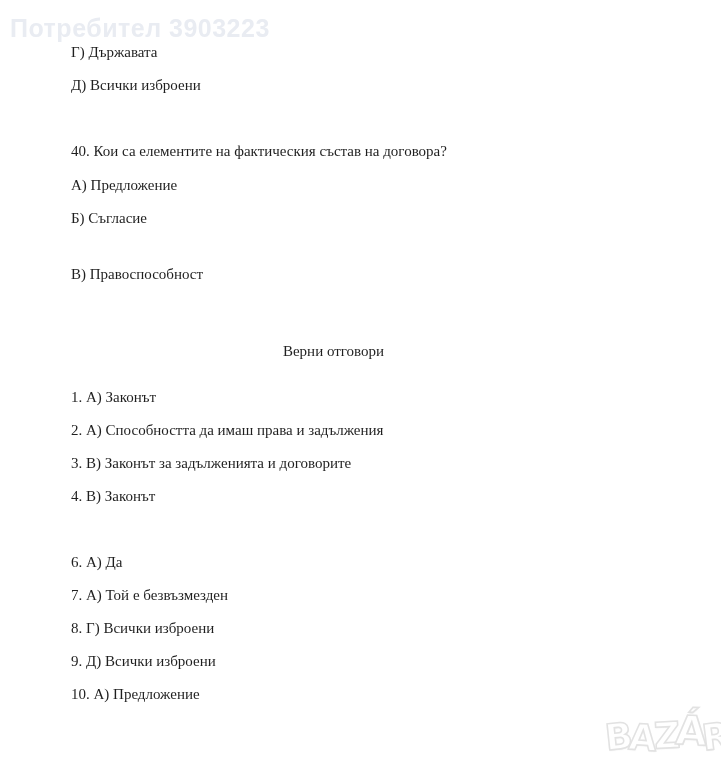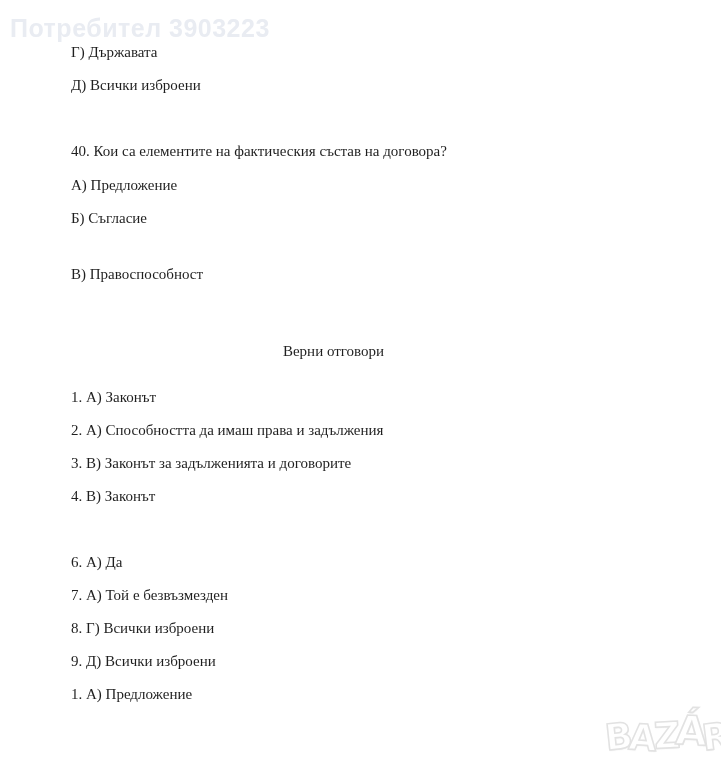--- a/index.html
+++ b/index.html
@@ -75,19 +75,19 @@
   <p class="line centered h">Верни отговори</p>
 
   <p class="line a0">1. А) Законът</p>
   <p class="line a1">2. А) Способността да имаш права и задължения</p>
   <p class="line a2">3. В) Законът за задълженията и договорите</p>
   <p class="line a3">4. В) Законът</p>
   <p class="line a5">6. А) Да</p>
   <p class="line a6">7. А) Той е безвъзмезден</p>
   <p class="line a7">8. Г) Всички изброени</p>
   <p class="line a8">9. Д) Всички изброени</p>
-  <p class="line a9">1. А) Предложение</p>
+  <p class="line a9">10. А) Предложение</p>
 
   <div class="logo">
     <span class="lb">B</span><span class="la1">A</span><span class="lz">Z</span><span class="la2">Á</span><span class="lr">R</span>
   </div>
 
 </div>
 
 </body></html>

